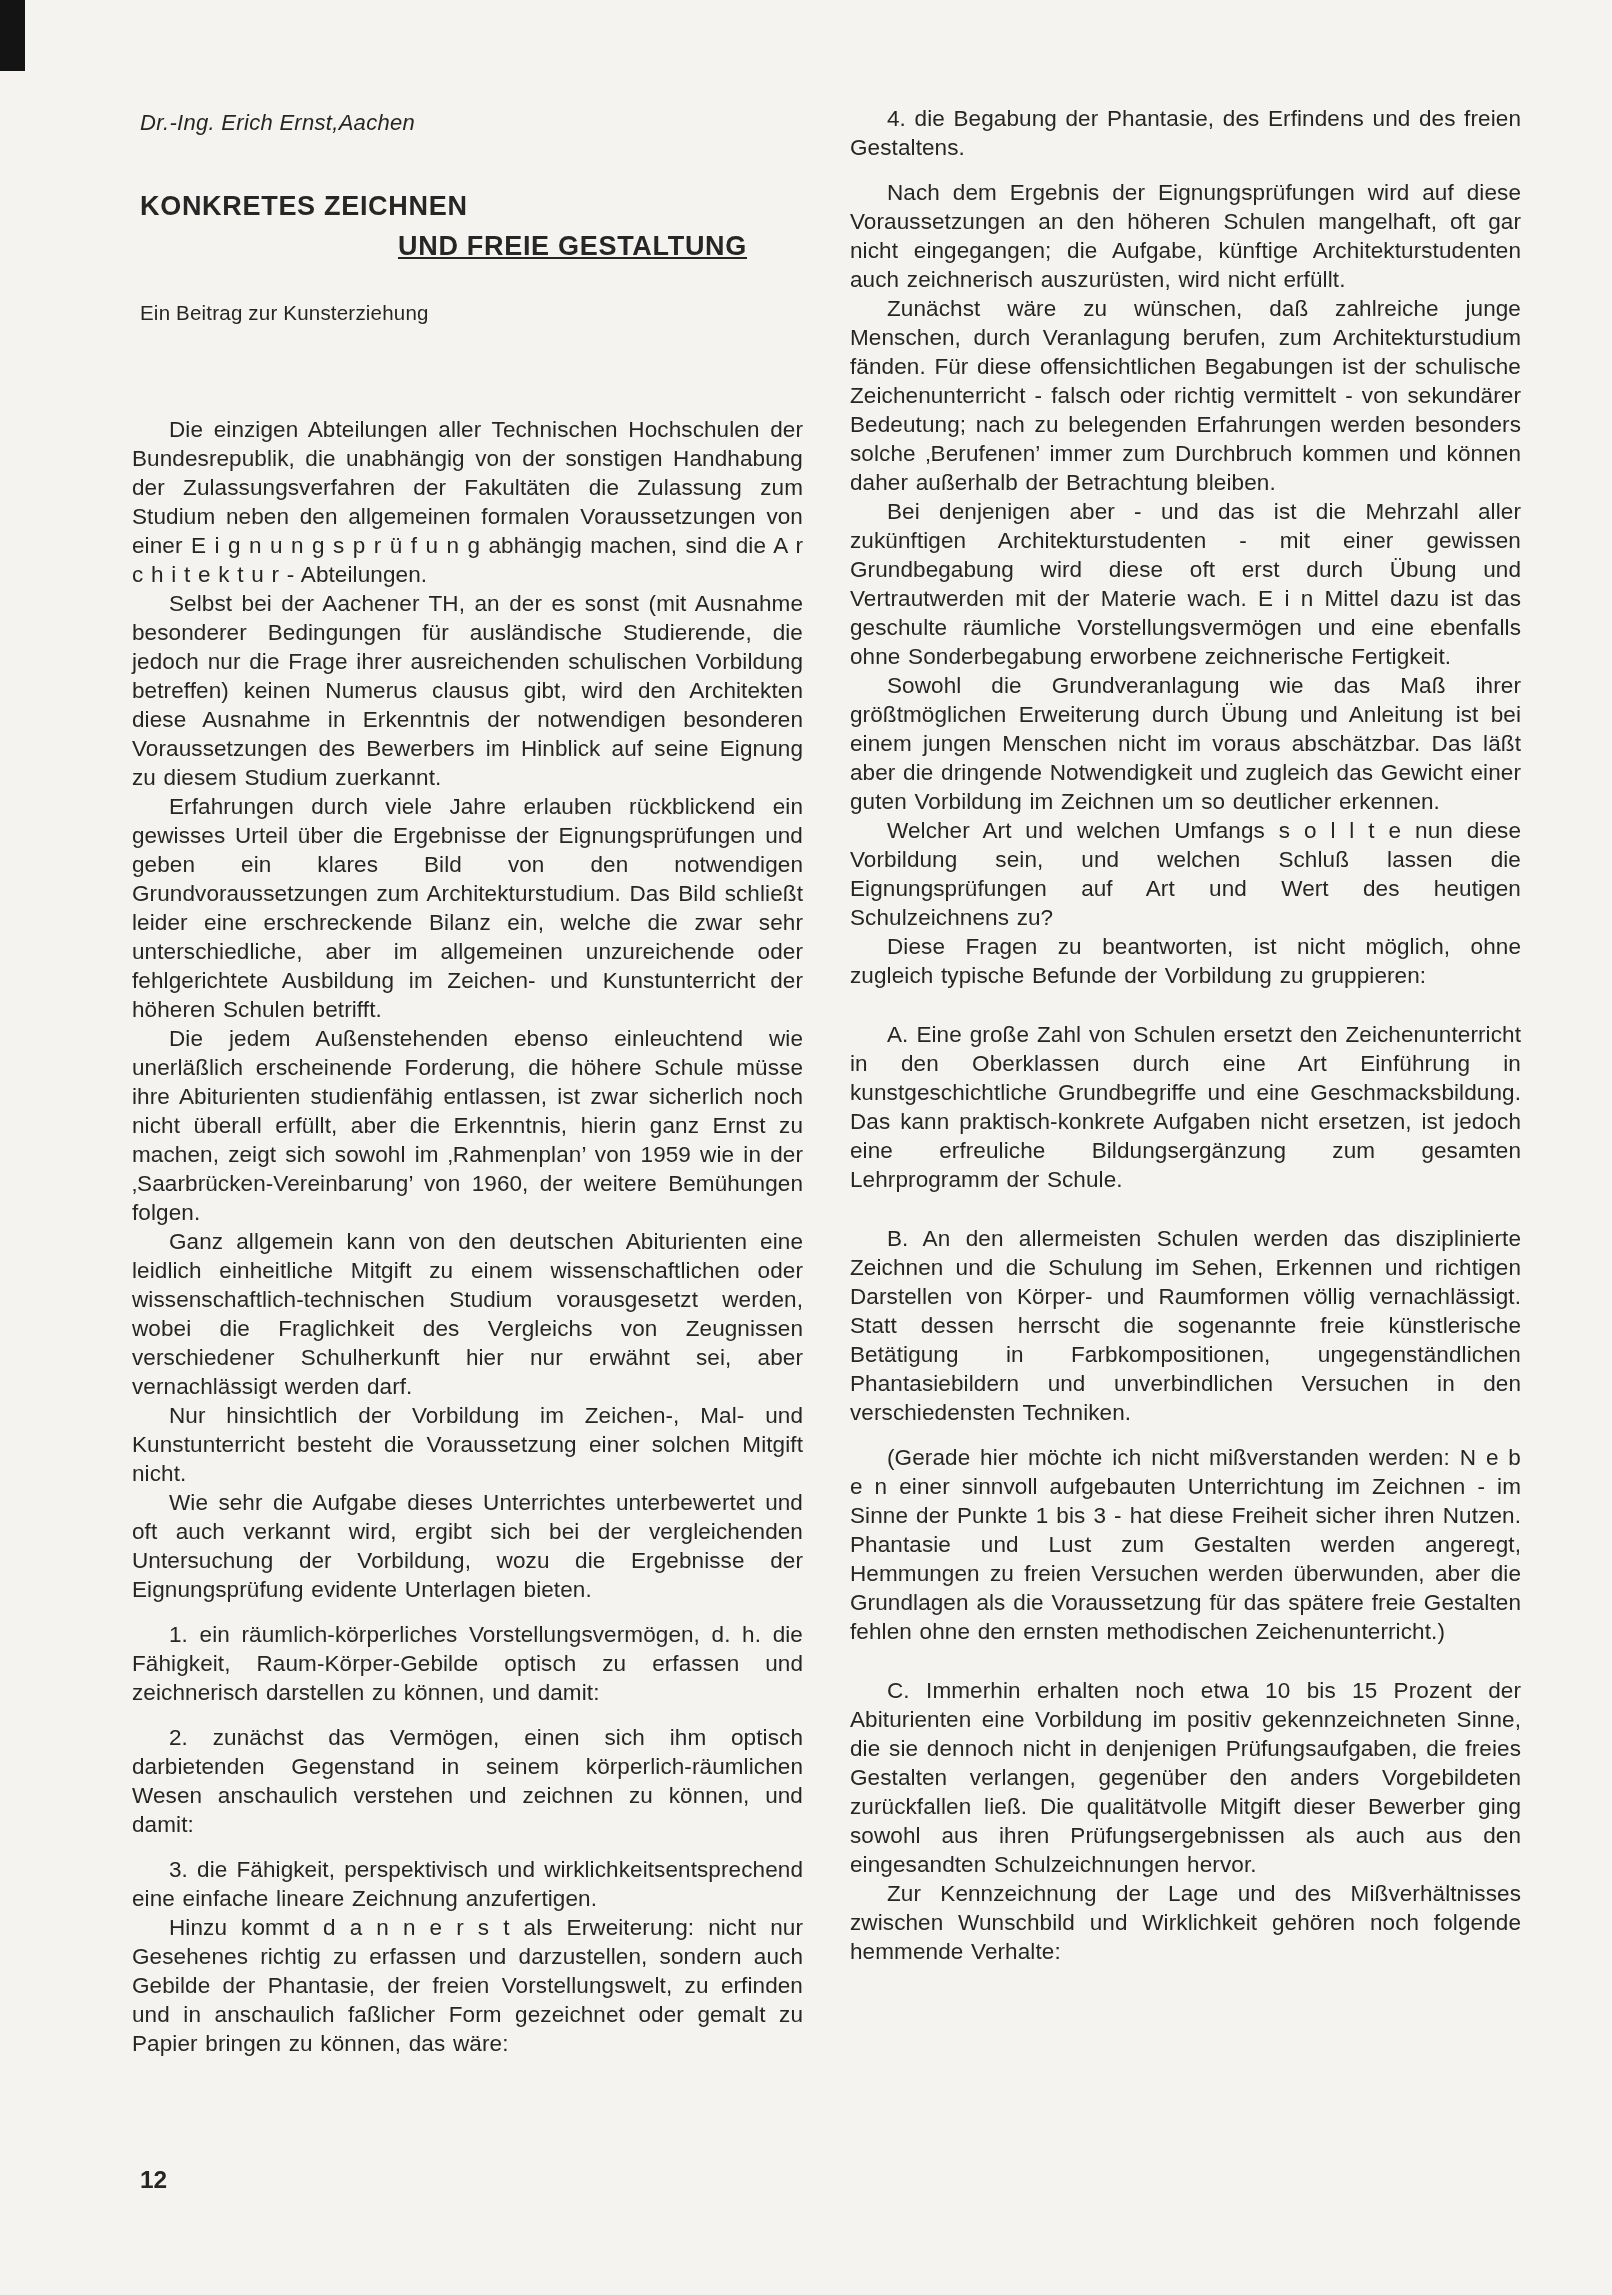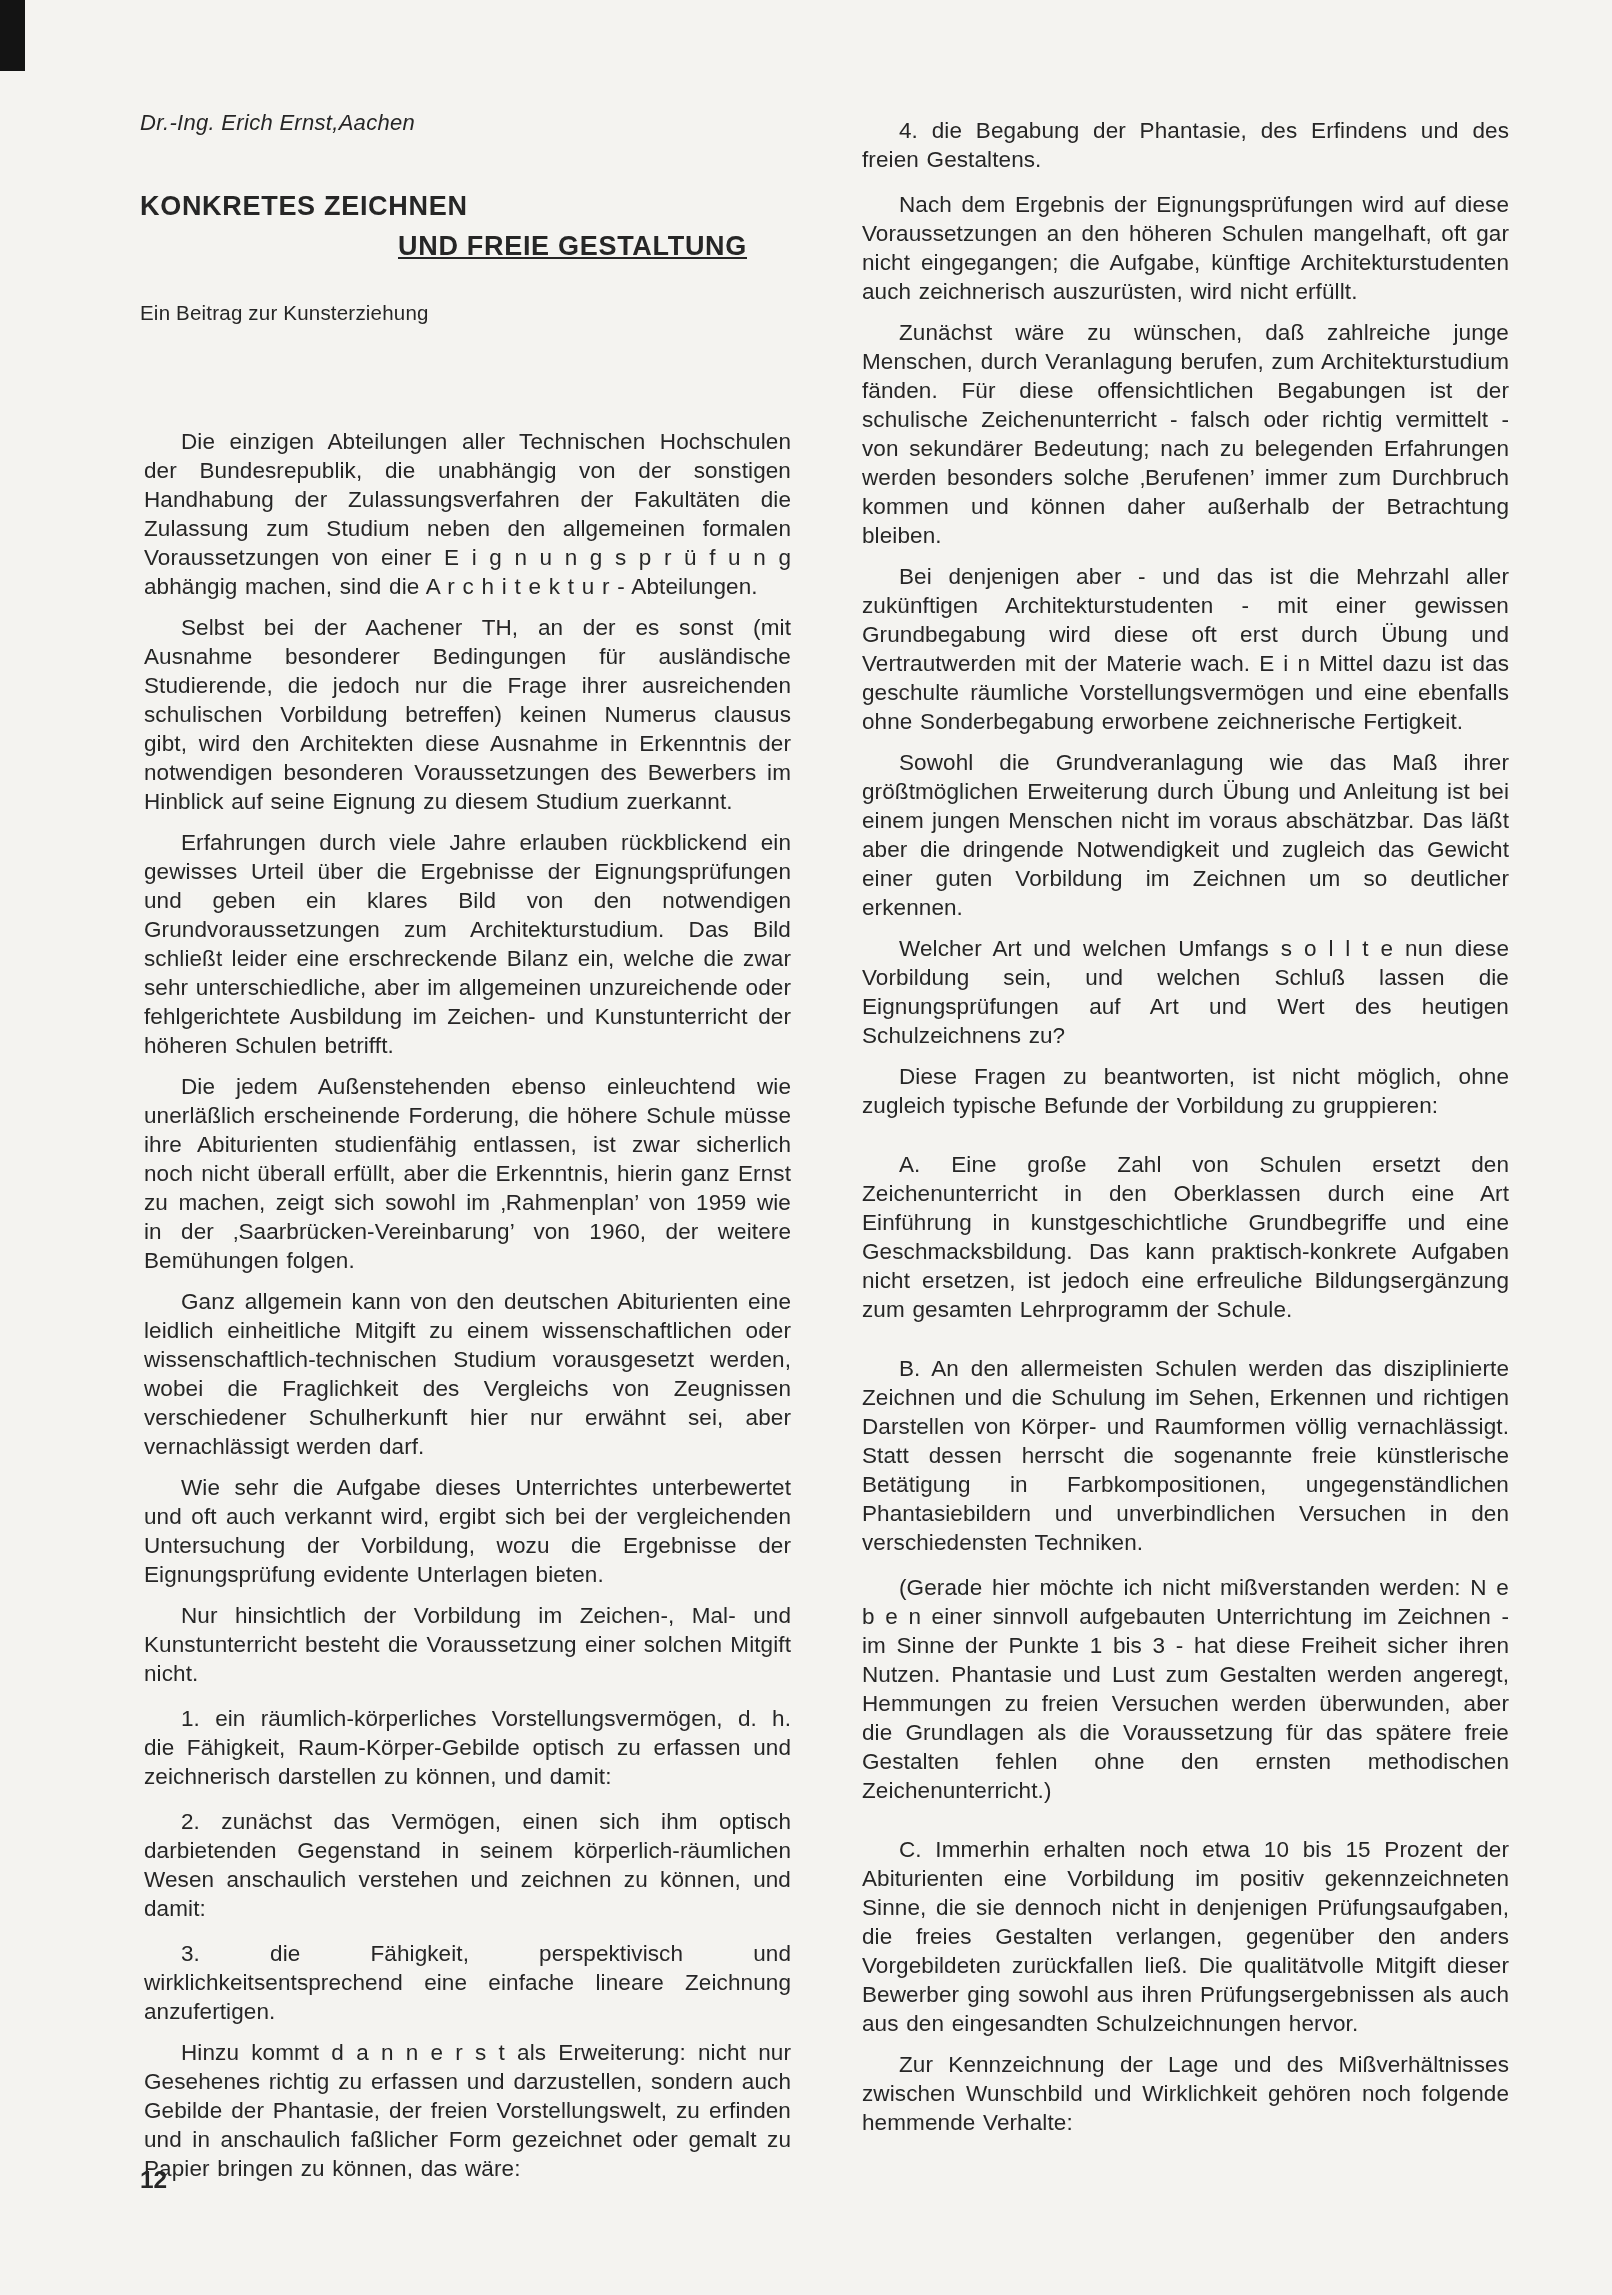--- a/index.html
+++ b/index.html
@@ -57,21 +57,21 @@
     font-size: 20.5px;
     letter-spacing: 0.2px;
   }
   .col {
     position: absolute;
     width: 671px;
   }
   .col-left  { left: 132px;  top: 415px; }
   .col-right { left: 850px; top: 104px; }
   .para {
-    margin: 12px;
+    margin: 0;
     font-size: 22.5px;
     line-height: 29px;
     text-align: justify;
     text-indent: 37px;
     word-spacing: 1.3px;
     letter-spacing: 0.1px;
   }
   .gap-small { margin-top: 16px; }
   .gap-large { margin-top: 30px; }
   .page-number {
@@ -97,22 +97,22 @@
   </div>
 
   <div class="subtitle">Ein Beitrag zur Kunsterziehung</div>
 
   <div class="col col-left">
       <p class="para" lang="de">Die einzigen Abteilungen aller Technischen Hochschulen der Bundesrepublik, die unabhängig von der sonstigen Handhabung der Zulassungsverfahren der Fakultäten die Zulassung zum Studium neben den allgemeinen formalen Voraussetzungen von einer E i g n u n g s p r ü f u n g abhängig machen, sind die A r c h i t e k t u r - Abteilungen.</p>
       <p class="para" lang="de">Selbst bei der Aachener TH, an der es sonst (mit Ausnahme besonderer Bedingungen für ausländische Studierende, die jedoch nur die Frage ihrer ausreichenden schulischen Vorbildung betreffen) keinen Numerus clausus gibt, wird den Architekten diese Ausnahme in Erkenntnis der notwendigen besonderen Voraussetzungen des Bewerbers im Hinblick auf seine Eignung zu diesem Studium zuerkannt.</p>
       <p class="para" lang="de">Erfahrungen durch viele Jahre erlauben rückblickend ein gewisses Urteil über die Ergebnisse der Eignungsprüfungen und geben ein klares Bild von den notwendigen Grundvoraussetzungen zum Architekturstudium. Das Bild schließt leider eine erschreckende Bilanz ein, welche die zwar sehr unterschiedliche, aber im allgemeinen unzureichende oder fehlgerichtete Ausbildung im Zeichen- und Kunstunterricht der höheren Schulen betrifft.</p>
       <p class="para" lang="de">Die jedem Außenstehenden ebenso einleuchtend wie unerläßlich erscheinende Forderung, die höhere Schule müsse ihre Abiturienten studienfähig entlassen, ist zwar sicherlich noch nicht überall erfüllt, aber die Erkenntnis, hierin ganz Ernst zu machen, zeigt sich sowohl im ‚Rahmenplan’ von 1959 wie in der ‚Saarbrücken-Vereinbarung’ von 1960, der weitere Bemühungen folgen.</p>
       <p class="para" lang="de">Ganz allgemein kann von den deutschen Abiturienten eine leidlich einheitliche Mitgift zu einem wissenschaftlichen oder wissenschaftlich-technischen Studium vorausgesetzt werden, wobei die Fraglichkeit des Vergleichs von Zeugnissen verschiedener Schulherkunft hier nur erwähnt sei, aber vernachlässigt werden darf.</p>
+      <p class="para" lang="de">Nur hinsichtlich der Vorbildung im Zeichen-, Mal- und Kunstunterricht besteht die Voraussetzung einer solchen Mitgift nicht.</p>
       <p class="para" lang="de">Wie sehr die Aufgabe dieses Unterrichtes unterbewertet und oft auch verkannt wird, ergibt sich bei der vergleichenden Untersuchung der Vorbildung, wozu die Ergebnisse der Eignungsprüfung evidente Unterlagen bieten.</p>
-      <p class="para" lang="de">Nur hinsichtlich der Vorbildung im Zeichen-, Mal- und Kunstunterricht besteht die Voraussetzung einer solchen Mitgift nicht.</p>
       <p class="para gap-small" lang="de">1. ein räumlich-körperliches Vorstellungsvermögen, d. h. die Fähigkeit, Raum-Körper-Gebilde optisch zu erfassen und zeichnerisch darstellen zu können, und damit:</p>
       <p class="para gap-small" lang="de">2. zunächst das Vermögen, einen sich ihm optisch darbietenden Gegenstand in seinem körperlich-räumlichen Wesen anschaulich verstehen und zeichnen zu können, und damit:</p>
       <p class="para gap-small" lang="de">3. die Fähigkeit, perspektivisch und wirklichkeitsentsprechend eine einfache lineare Zeichnung anzufertigen.</p>
       <p class="para" lang="de">Hinzu kommt d a n n   e r s t als Erweiterung: nicht nur Gesehenes richtig zu erfassen und darzustellen, sondern auch Gebilde der Phantasie, der freien Vorstellungswelt, zu erfinden und in anschaulich faßlicher Form gezeichnet oder gemalt zu Papier bringen zu können, das wäre:</p>
     </div>
 
   <div class="col col-right">
       <p class="para" lang="de">4. die Begabung der Phantasie, des Erfindens und des freien Gestaltens.</p>
       <p class="para gap-small" lang="de">Nach dem Ergebnis der Eignungsprüfungen wird auf diese Voraussetzungen an den höheren Schulen mangelhaft, oft gar nicht eingegangen; die Aufgabe, künftige Architekturstudenten auch zeichnerisch auszurüsten, wird nicht erfüllt.</p>
       <p class="para" lang="de">Zunächst wäre zu wünschen, daß zahlreiche junge Menschen, durch Veranlagung berufen, zum Architekturstudium fänden. Für diese offensichtlichen Begabungen ist der schulische Zeichenunterricht - falsch oder richtig vermittelt - von sekundärer Bedeutung; nach zu belegenden Erfahrungen werden besonders solche ‚Berufenen’ immer zum Durchbruch kommen und können daher außerhalb der Betrachtung bleiben.</p>

